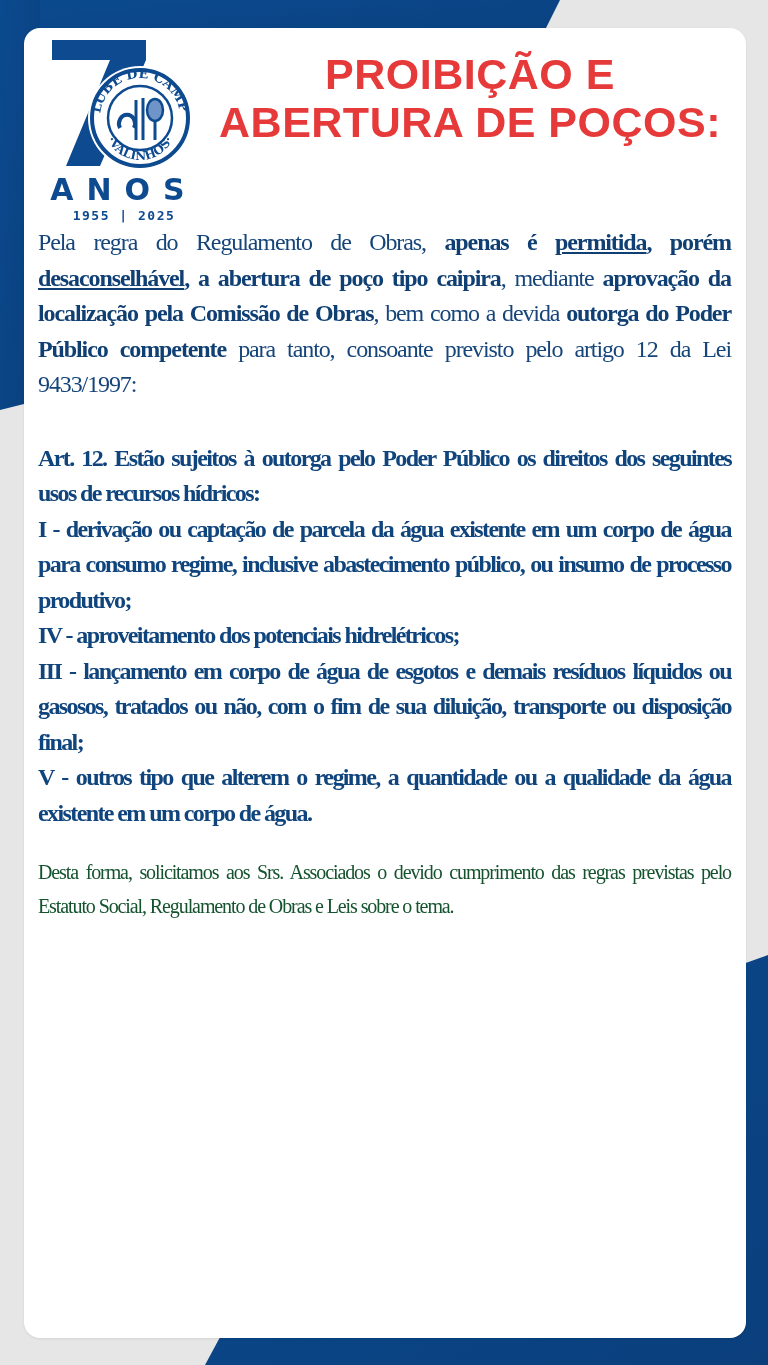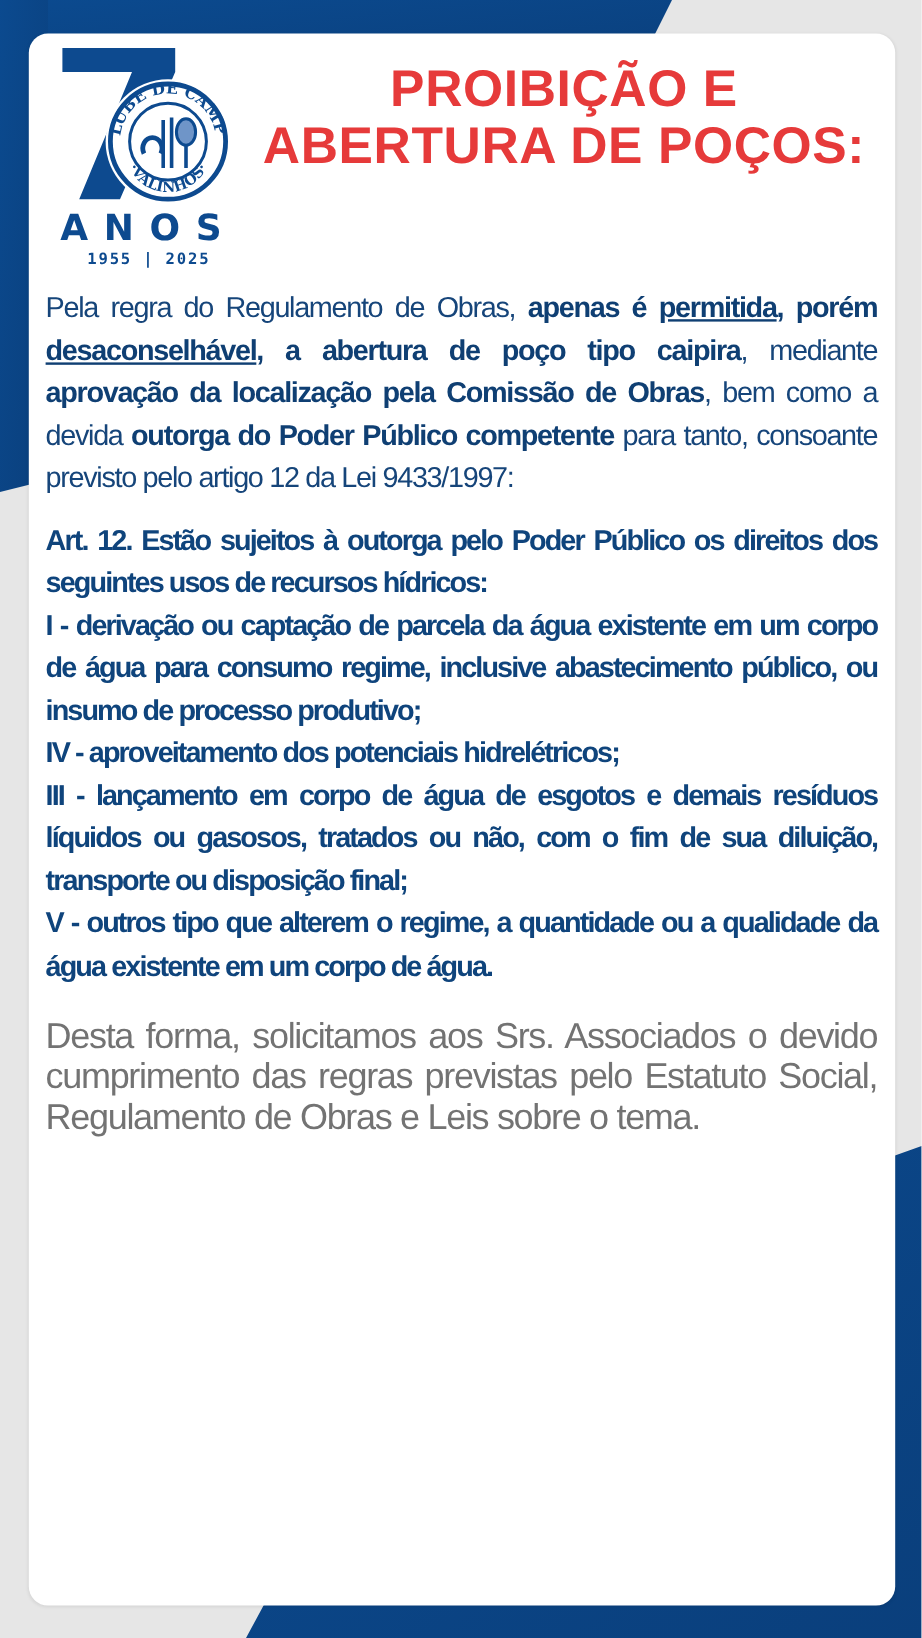--- a/index.html
+++ b/index.html
@@ -20,39 +20,39 @@
     .logo {
       position: absolute; left: 48px; top: 36px; width: 150px; height: 190px; z-index: 2;
     }
     .title {
       position: absolute; left: 205px; top: 50px; width: 530px; z-index: 2;
       text-align: center; color: #e63a3a;
       font-family: "Liberation Sans", sans-serif; font-weight: bold;
       font-size: 43px; line-height: 48px; letter-spacing: 0.5px;
     }
     .content {
-      position: absolute; left: 38px; top: 239px; width: 693px; z-index: 2;
+      position: absolute; left: 38px; top: 225px; width: 693px; z-index: 2;
       color: #0d4580;
-      font-family: Liberation Sans, sans-serif;
+      font-family: Liberation Serif, serif;
     }
     .intro {
       font-size: 24px; line-height: 35.5px; text-align: justify; color: #16457a;
       font-weight: 300; margin: 0;
       font-stretch: condensed;
     }
     .intro b { font-weight: bold; color: #0f3f73; }
     .intro u { text-decoration: underline; }
     .law {
-      margin: 16px 0 0 0; font-size: 24px; line-height: 35.5px; font-weight: bold;
+      margin: 38px 0 0 0; font-size: 24px; line-height: 35.5px; font-weight: bold;
       text-align: justify; color: #0f447c;
     }
     .law p { margin: 0; }
     .closing {
-      margin: 24px 0 0 0; font-size: 30px; line-height: 34px; text-align: justify;
-      color: #737373;
+      margin: 24px 0 0 0; font-size: 20px; line-height: 34px; text-align: justify;
+      color: #14532d;
     }
     .cond { letter-spacing: -1.1px; }
     .cond-b { letter-spacing: -1.6px; }
   </style>
 </head>
 <body>
 
 <svg class="bg-top" viewBox="0 0 768 1365" xmlns="http://www.w3.org/2000/svg">
   <defs>
     <linearGradient id="gb" x1="0" y1="0" x2="1" y2="1">

